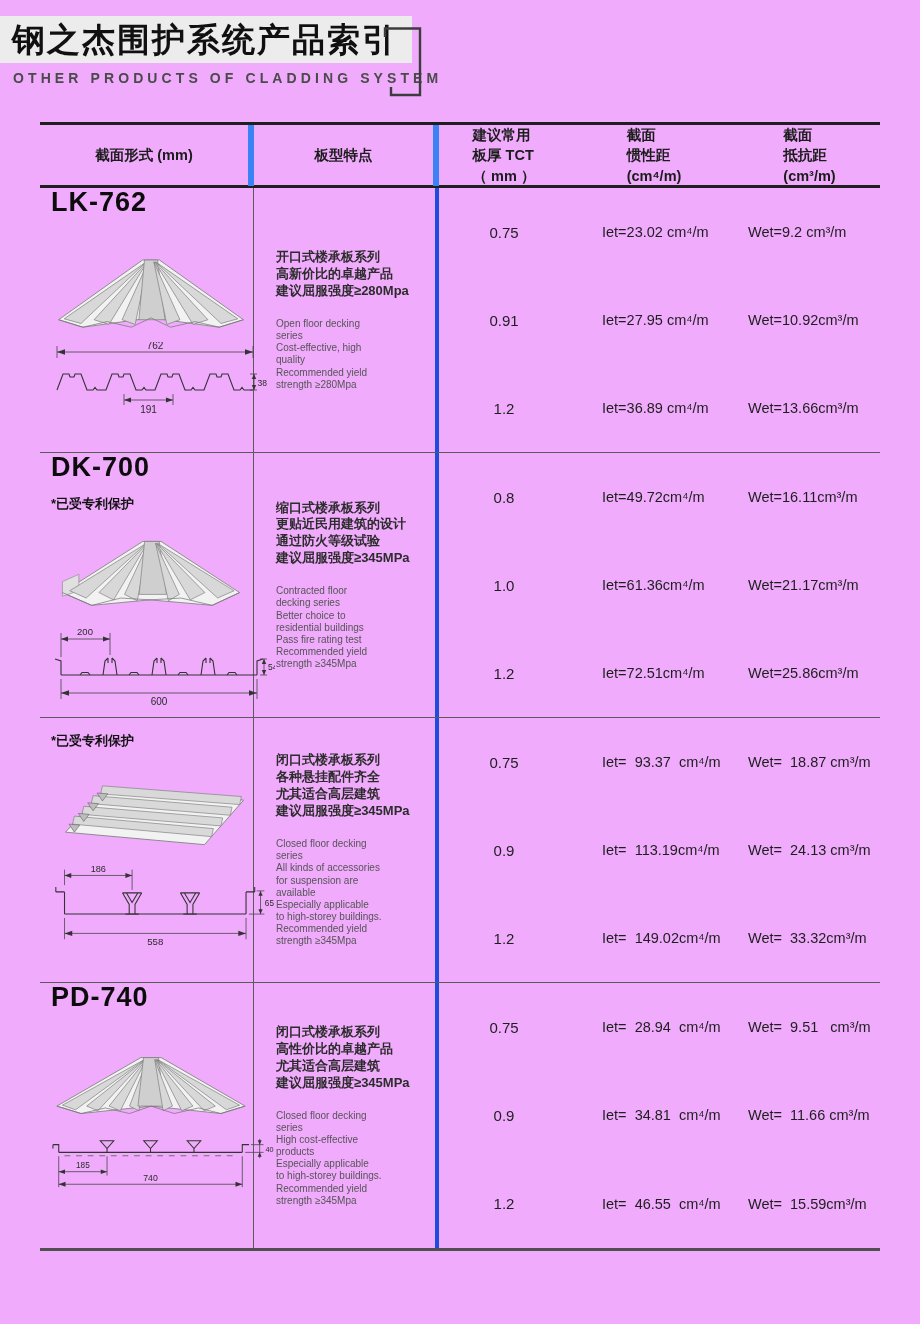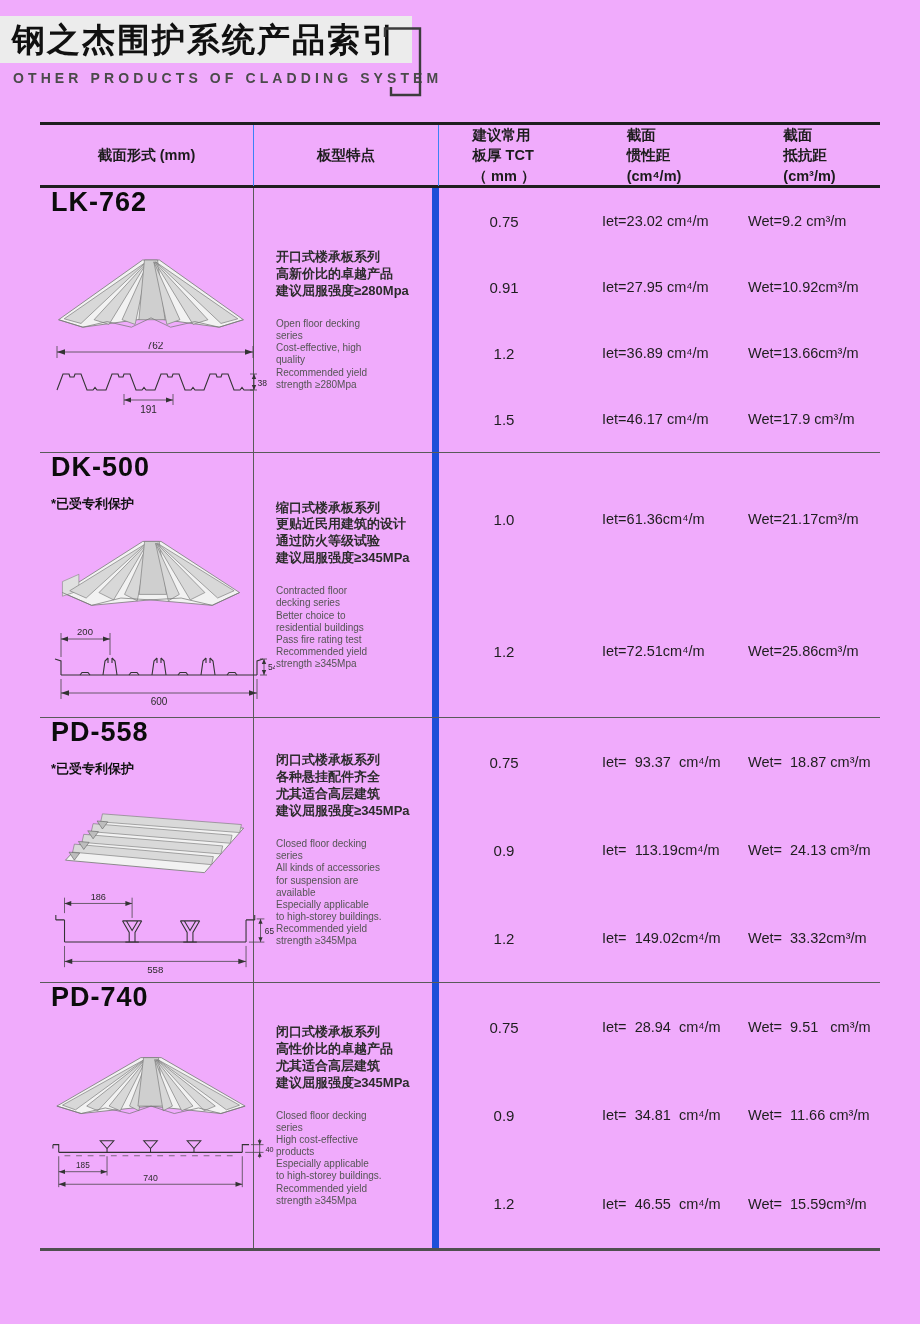--- a/index.html
+++ b/index.html
@@ -10,26 +10,26 @@
   .masthead { position:relative; margin-top:16px; height:92px; }
   .title-band { background:#ececec; width:412px; height:47px; display:flex; align-items:center; }
   .page-title { font-size:33px; font-weight:bold; letter-spacing:2px; color:#101010; margin:0 0 0 12px; line-height:1; white-space:nowrap; }
   .page-subtitle { margin:7px 0 0 13px; font-size:14px; font-weight:bold; letter-spacing:4.1px; color:#4a4a4a; white-space:nowrap; }
   .bracket { position:absolute; left:383px; top:10px; }
 
   
   .tbl { margin:14px 40px 0 40px; width:840px; border-top:3px solid #1f1f1f; border-bottom:3px solid #4f4f4f; }
   .thead { display:grid; grid-template-columns:214px 185px 130px 170px 141px; height:63px; border-bottom:3px solid #1f1f1f; }
   .hc { height:100%; display:flex; align-items:center; justify-content:center; font-size:14.5px; font-weight:bold; color:#1c1c1c; text-align:left; line-height:1.4; white-space:pre-line; }
-  .hc-b { border-right:1px solid #3b82f6; }
+  .hc-b { border-right:6px solid #3b82f6; }
 
   .prow { display:grid; grid-template-columns:214px 185px 441px; min-height:265px; border-bottom:1px solid #5a5a5a; }
   .prow:last-child { border-bottom:none; }
   .c-section { border-right:1px solid #5a5a5a; padding:0 2px 6px 11px; }
-  .c-feat { border-right:7px solid #1d4ed8; display:flex; flex-direction:column; justify-content:center; padding:10px 8px 10px 22px; }
+  .c-feat { border-right:4px solid #1d4ed8; display:flex; flex-direction:column; justify-content:center; padding:10px 8px 10px 22px; }
   .c-data { display:flex; flex-direction:column;align-items:center; }
 
   .model { font-size:27px; font-weight:bold; letter-spacing:1px; color:#0c0c0c; line-height:1.05; }
   .patent { font-size:13px; font-weight:bold; color:#111; margin-top:14px; min-height:2px; }
   .persp { display:block; margin:12px auto 0 auto; }
   .xsec { display:block; margin:10px auto 0 auto; }
 
   .feat-cn { font-weight:bold; font-size:13px; line-height:1.3; color:#2c2c2c; white-space:pre-line; }
   .feat-en { margin-top:18px; font-size:10px; line-height:1.22; color:#555; white-space:pre-line; }
 
@@ -134,31 +134,26 @@
         <div class="drow">
           <div class="tct">0.91</div>
           <div class="iet">Iet=27.95 cm⁴/m</div>
           <div class="wet">Wet=10.92cm³/m</div>
         </div>
         <div class="drow">
           <div class="tct">1.2</div>
           <div class="iet">Iet=36.89 cm⁴/m</div>
           <div class="wet">Wet=13.66cm³/m</div>
         </div>
-        <div class="drow">
-          <div class="tct">1.5</div>
-          <div class="iet">Iet=46.17 cm⁴/m</div>
-          <div class="wet">Wet=17.9 cm³/m</div>
-        </div>
       </div>
     </div>
 
     <div class="prow">
       <div class="c-section">
-        <div class="model">DK-500</div>
+        <div class="model">DK-700</div>
         <div class="patent">*已受专利保护</div>
         <svg class="persp" width="196" height="84" viewBox="0 0 210 92">
           <polygon points="8,74 96,18 116,18 202,74 172,88 104,82 40,88" fill="#f2f2f2" stroke="#888" stroke-width="1"></polygon>
           <polygon points="8,62 26,54 26,72 8,78" fill="#e0e0e0" stroke="#888" stroke-width="0.7"></polygon>
           <polygon points="100,20 16,72 34,80" fill="#d8d8d8" stroke="#777" stroke-width="0.7"></polygon>
           <polygon points="101,20 48,74 64,82" fill="#d8d8d8" stroke="#777" stroke-width="0.7"></polygon>
           <polygon points="102,20 76,76 90,83" fill="#d8d8d8" stroke="#777" stroke-width="0.7"></polygon>
           <polygon points="98,18 114,18 122,76 92,76" fill="#cfcfcf" stroke="#777" stroke-width="0.7"></polygon>
           <polygon points="112,20 196,72 178,80" fill="#d8d8d8" stroke="#777" stroke-width="0.7"></polygon>
           <polygon points="111,20 164,74 148,82" fill="#d8d8d8" stroke="#777" stroke-width="0.7"></polygon>
@@ -201,35 +196,39 @@
         <div class="feat-en">Contracted floor
 decking series
 Better choice to
 residential buildings
 Pass fire rating test
 Recommended yield
 strength ≥345Mpa</div>
       </div>
       <div class="c-data">
         <div class="drow">
+          <div class="tct">0.8</div>
+          <div class="iet">Iet=49.72cm⁴/m</div>
+          <div class="wet">Wet=16.11cm³/m</div>
+        </div>
+        <div class="drow">
           <div class="tct">1.0</div>
           <div class="iet">Iet=61.36cm⁴/m</div>
           <div class="wet">Wet=21.17cm³/m</div>
         </div>
         <div class="drow">
           <div class="tct">1.2</div>
           <div class="iet">Iet=72.51cm⁴/m</div>
           <div class="wet">Wet=25.86cm³/m</div>
         </div>
       </div>
     </div>
 
     <div class="prow">
       <div class="c-section">
-        <div class="model">PD-558</div>
         <div class="patent">*已受专利保护</div>
         <svg class="persp" width="196" height="86" viewBox="0 0 220 95">
           <polygon points="14,78 58,30 214,42 170,92" fill="#f2f2f2" stroke="#808080" stroke-width="1"></polygon>
           <polygon points="22,69 24,60 180,74 178,83" fill="#d9d9d9" stroke="#777" stroke-width="0.7"></polygon>
           <polygon points="32.5,58 34.5,49 190.5,62 188.5,71" fill="#d9d9d9" stroke="#777" stroke-width="0.7"></polygon>
           <polygon points="43,46 45,37 201,50 199,59" fill="#d9d9d9" stroke="#777" stroke-width="0.7"></polygon>
           <polygon points="53.5,35 55.5,26 211.5,38 209.5,47" fill="#d9d9d9" stroke="#777" stroke-width="0.7"></polygon>
           <polygon points="18,69 30,70 24,78" fill="#bdbdbd" stroke="#666" stroke-width="0.7"></polygon>
           <polygon points="28.5,57 40.5,58 34.5,66" fill="#bdbdbd" stroke="#666" stroke-width="0.7"></polygon>
           <polygon points="39,45 51,46 45,54" fill="#bdbdbd" stroke="#666" stroke-width="0.7"></polygon>

